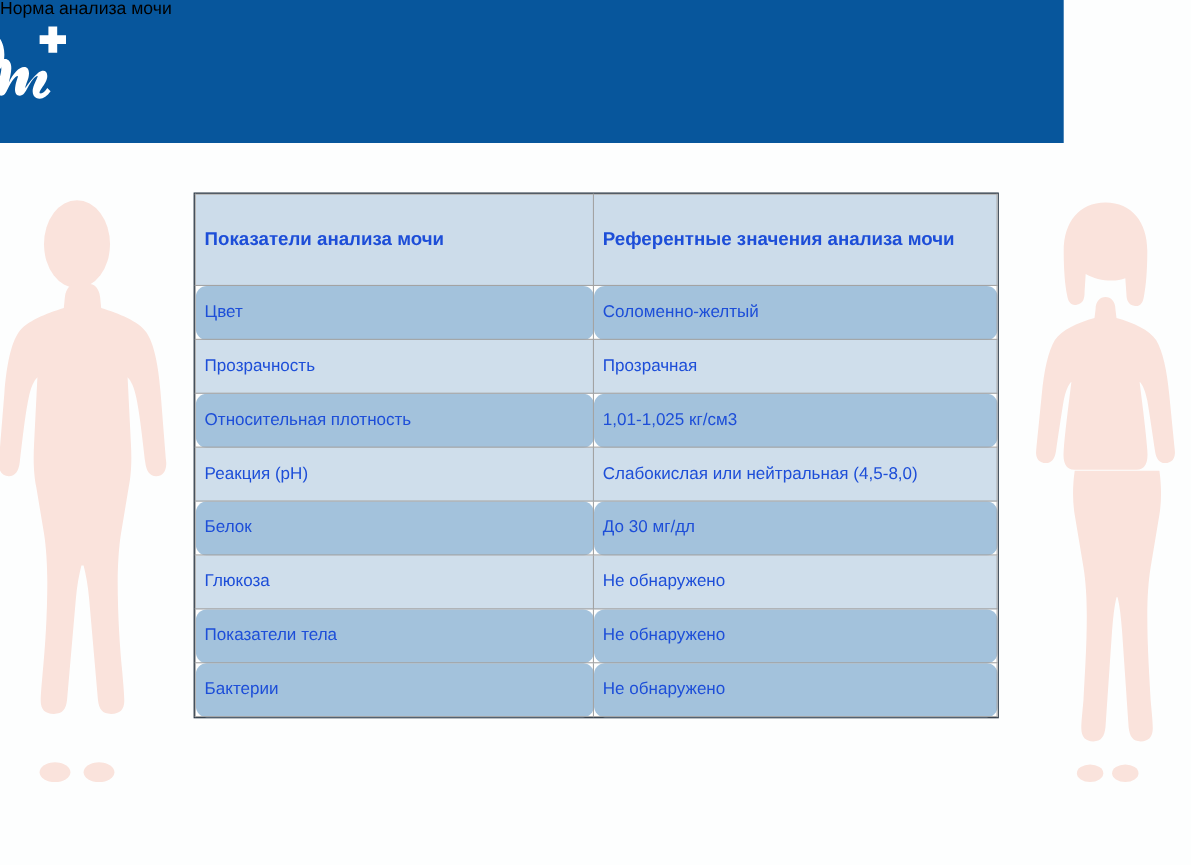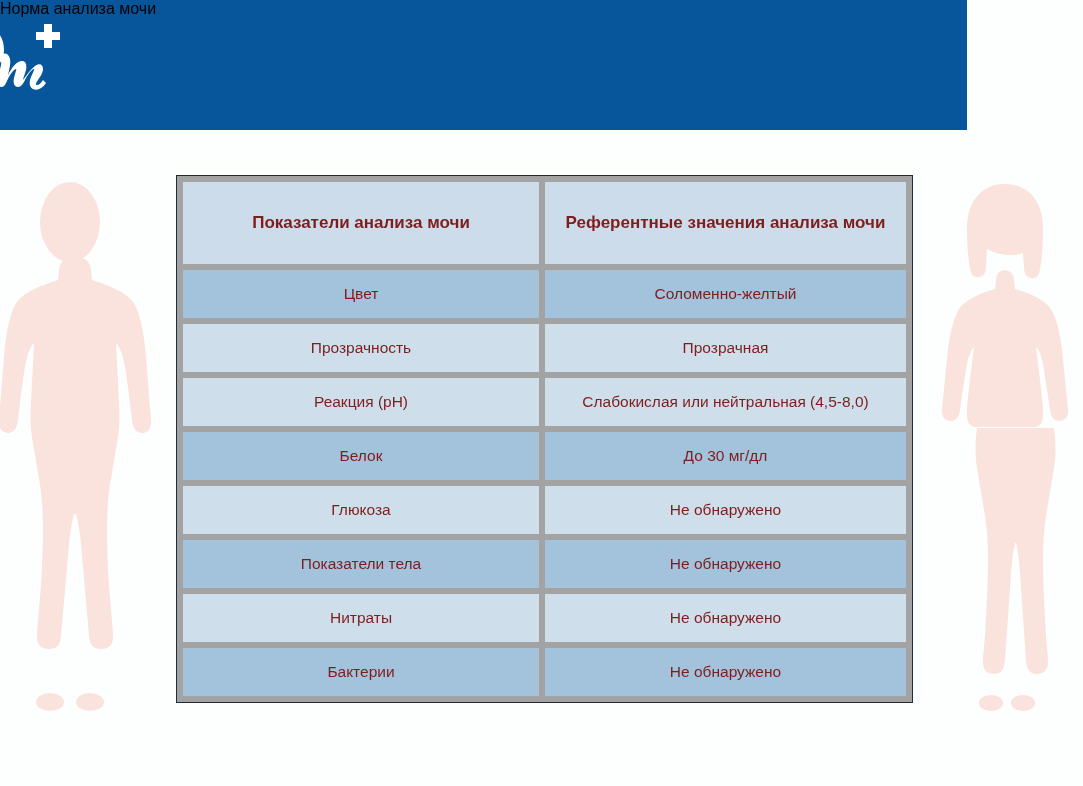--- a/index.html
+++ b/index.html
@@ -48,23 +48,23 @@
     width: 729px;
     border-collapse: collapse;
     table-layout: fixed;
     box-shadow: 0 0 0 1px #1e2d3d;
   }
   #urinalysis-table col.col-param { width: 362px; }
   #urinalysis-table col.col-value { width: 367px; }
 
   #urinalysis-table th,
   #urinalysis-table td {
-    border: 6px solid #a3a3a3;
-    text-align: center;
-    color: #7f1d1d;
+    border: 1px solid #a3a3a3;
+    text-align: left;
+    color: #1d4ed8;
     padding: 0 8px;
   }
   #urinalysis-table thead th {
     background: #ccdcea;
     height: 82px;
     font-size: 17px;
     font-weight: bold;
     line-height: 1.25;
   }
   #urinalysis-table tbody td {
@@ -148,38 +148,38 @@
   </thead>
   <tbody>
     <tr class="row-dark">
       <td>Цвет</td>
       <td>Соломенно-желтый</td>
     </tr>
     <tr class="row-light">
       <td>Прозрачность</td>
       <td>Прозрачная</td>
     </tr>
+    <tr class="row-dark">
+      <td>Относительная плотность</td>
+      <td>1,01-1,025 кг/см3</td>
+    </tr>
     <tr class="row-light">
       <td>Реакция (pH)</td>
       <td>Слабокислая или нейтральная (4,5-8,0)</td>
     </tr>
     <tr class="row-dark">
       <td>Белок</td>
       <td>До 30 мг/дл</td>
     </tr>
     <tr class="row-light">
       <td>Глюкоза</td>
       <td>Не обнаружено</td>
     </tr>
     <tr class="row-dark">
       <td>Показатели тела</td>
       <td>Не обнаружено</td>
     </tr>
-    <tr class="row-light">
-      <td>Нитраты</td>
-      <td>Не обнаружено</td>
-    </tr>
     <tr class="row-dark">
       <td>Бактерии</td>
       <td>Не обнаружено</td>
     </tr>
   </tbody>
 </table>
 
 </body></html>

